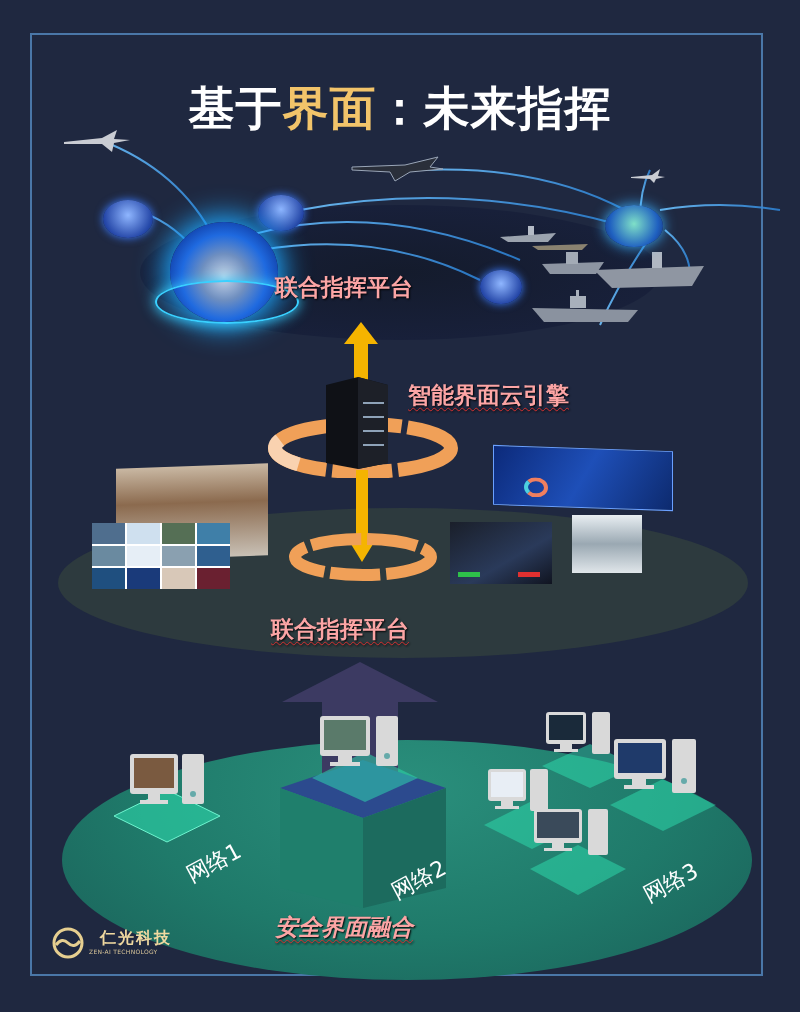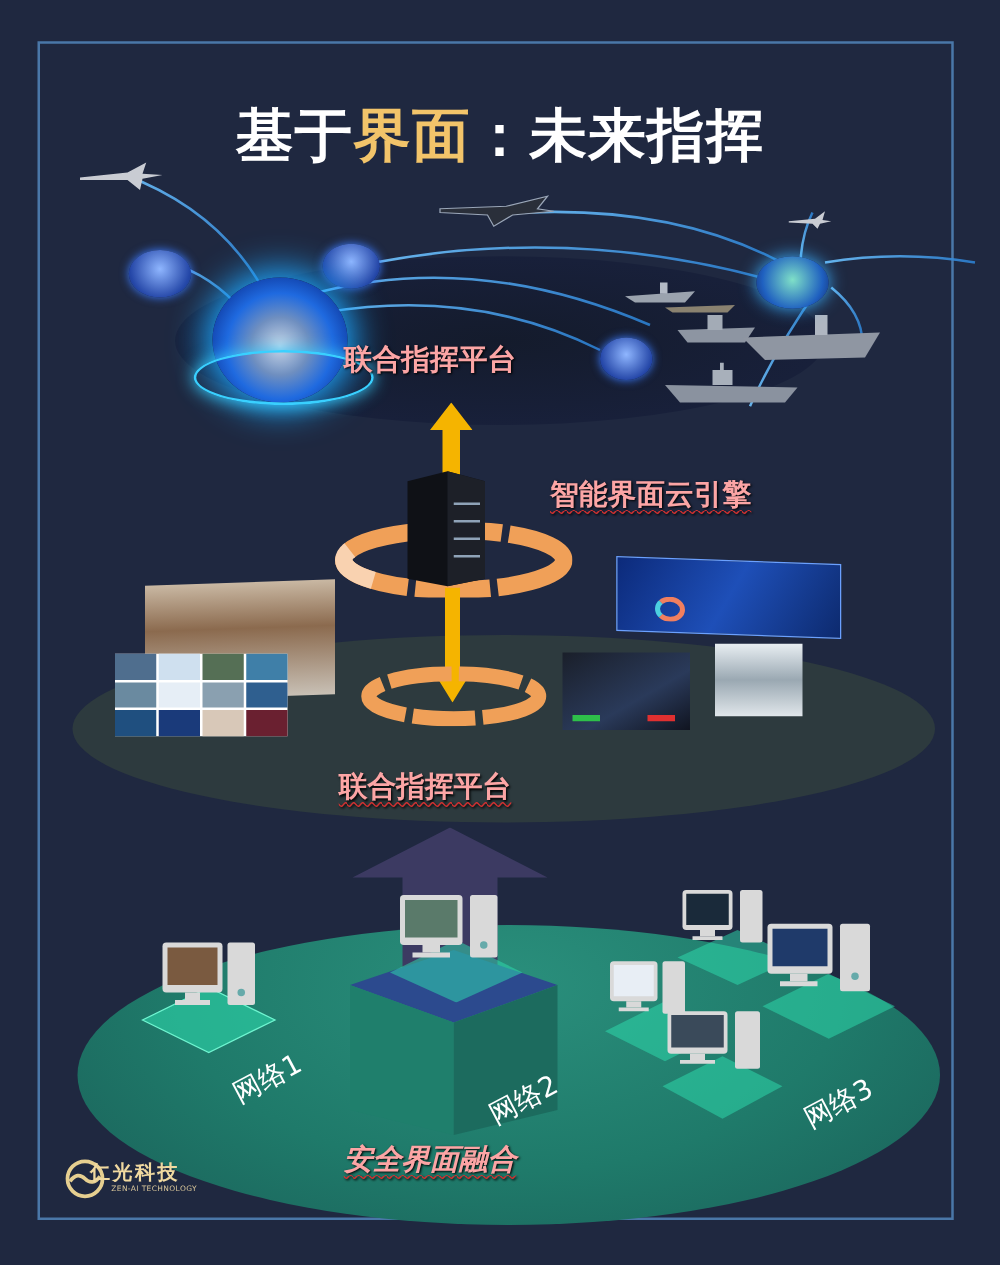--- a/index.html
+++ b/index.html
@@ -5,21 +5,21 @@
   html,body{margin:0;padding:0;}
   body{width:800px;height:1012px;background:#1f2840;position:relative;overflow:hidden;font-family:"DejaVu Sans","Liberation Sans",sans-serif;}
   .frame{position:absolute;left:30px;top:33px;width:733px;height:943px;border:2px solid #4a77a8;box-sizing:border-box;}
   .title{position:absolute;left:0;width:800px;top:42px;text-align:center;font-size:46px;font-weight:bold;color:#ffffff;letter-spacing:1px;line-height:60px;margin-top:36px;}
   .title .hl{color:#f2c46a;}
   .lbl{position:absolute;color:#fca5a5;font-weight:bold;font-size:23px;text-shadow:1px 1px 2px #000;white-space:nowrap;}
   .squig{text-decoration:underline wavy #d23030;text-decoration-thickness:1px;text-underline-offset:4px;}
   .ellipse{position:absolute;border-radius:50%;}
   .abs{position:absolute;}
   .net-lbl{position:absolute;color:#ffffff;font-size:22px;transform:rotate(-28deg);white-space:nowrap;}
-  .logo-cn{position:absolute;left:72px;top:928px;color:#f0d9a0;font-size:16px;font-weight:bold;letter-spacing:2px;}
+  .logo-cn{position:absolute;left:100px;top:928px;color:#f0d9a0;font-size:16px;font-weight:bold;letter-spacing:2px;}
   .logo-en{position:absolute;left:89px;top:948px;color:#d9c69a;font-size:6px;letter-spacing:0.3px;}
 </style>
 </head>
 <body>
 
 <div class="frame"></div>
 
 <div class="title">
   <span>基于</span><span class="hl">界面</span><span>：未来指挥</span>
 </div>
@@ -111,21 +111,21 @@
 </svg>
 
 <svg class="abs" style="left:346px;top:470px" width="32" height="92">
   <polygon points="10,0 22,0 22,66 32,66 16,92 0,66 10,66" fill="#f5b400"></polygon>
 </svg>
 
 <svg class="abs" style="left:288px;top:533px" width="150" height="48">
   <ellipse cx="75" cy="24" rx="68" ry="18" fill="none" stroke="#f0a058" stroke-width="12" stroke-dasharray="50 6"></ellipse>
 </svg>
 
-<div class="lbl squig" style="left:440px;top:380px;">智能界面云引擎</div>
+<div class="lbl squig" style="left:408px;top:380px;">智能界面云引擎</div>
 
 <div class="abs" style="left:116px;top:466px;width:152px;height:92px;background:linear-gradient(180deg,#c9b8a3 0%,#8b6a4e 40%,#c8c0b5 100%);transform:skewY(-2deg);"></div>
 <div class="abs" style="left:92px;top:523px;width:138px;height:66px;display:grid;grid-template-columns:repeat(4,1fr);grid-template-rows:repeat(3,1fr);gap:2px;background:#fff;">
   <div style="background:#4f6e8e"></div>
     <div style="background:#cfe0ef"></div>
     <div style="background:#556f55"></div>
     <div style="background:#3f7fa8"></div>
   <div style="background:#6a8aa0"></div>
     <div style="background:#e6eef6"></div>
     <div style="background:#8aa0b0"></div>

